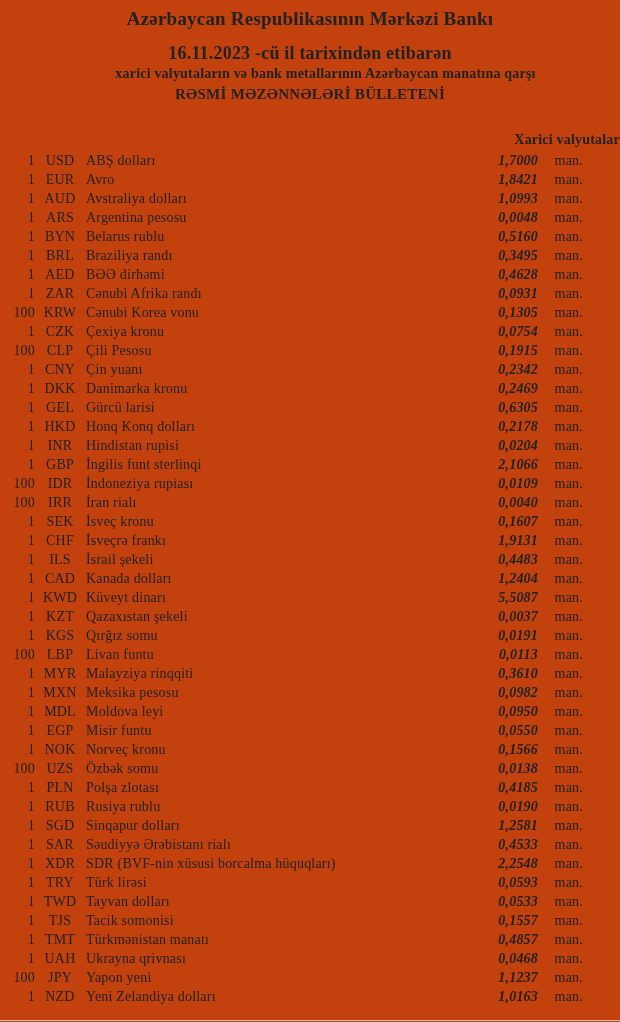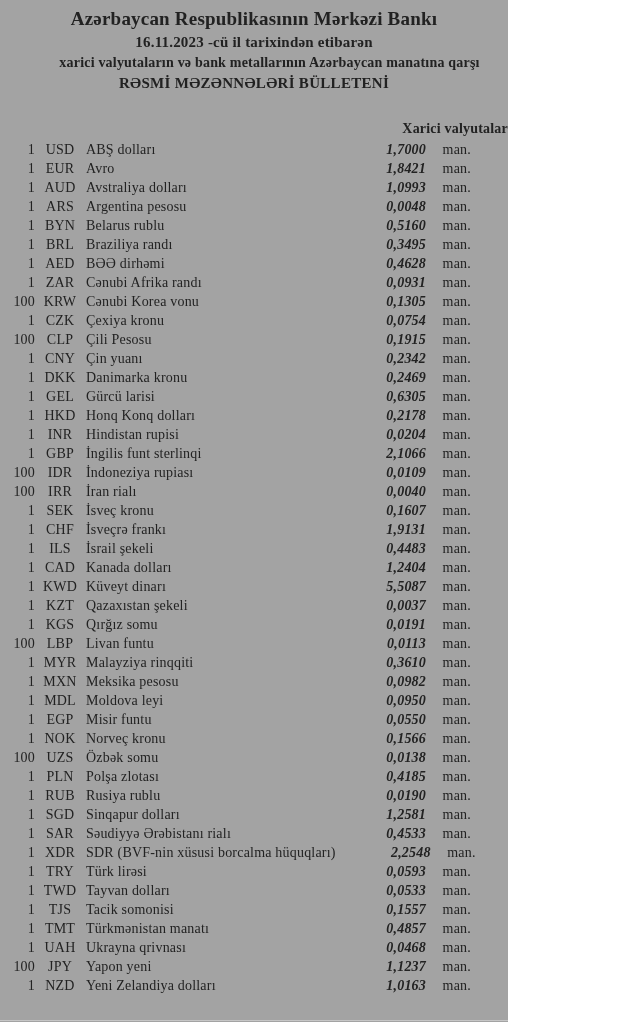--- a/index.html
+++ b/index.html
@@ -2,41 +2,41 @@
 <html lang="az"><head>
 <meta charset="utf-8">
 <style>
   html, body {
     margin: 0;
     padding: 0;
     background: #ffffff;
   }
   .page {
     position: relative;
-    width: 508px;
+    width: 620px;
     height: 1022px;
-    background: #a3a3a3;
+    background: #c2410c;
     font-family: "Liberation Serif", "DejaVu Serif", serif;
     color: #222222;
     overflow: hidden;
   }
   .header {
     text-align: center;
     padding-top: 8px;
   }
   .doc-title {
     font-size: 19px;
     font-weight: bold;
     line-height: 22px;
     letter-spacing: 0.2px;
   }
   .doc-date {
-    font-size: 15px;
+    font-size: 18px;
     font-weight: bold;
-    margin-top: 5px;
+    margin-top: 16px;
     line-height: 15px;
     letter-spacing: 0.2px;
   }
   .doc-subtitle {
     font-size: 14px;
     font-weight: bold;
     margin-top: 4px;
     line-height: 17px;
     letter-spacing: 0.2px;
     padding-left: 31px;

